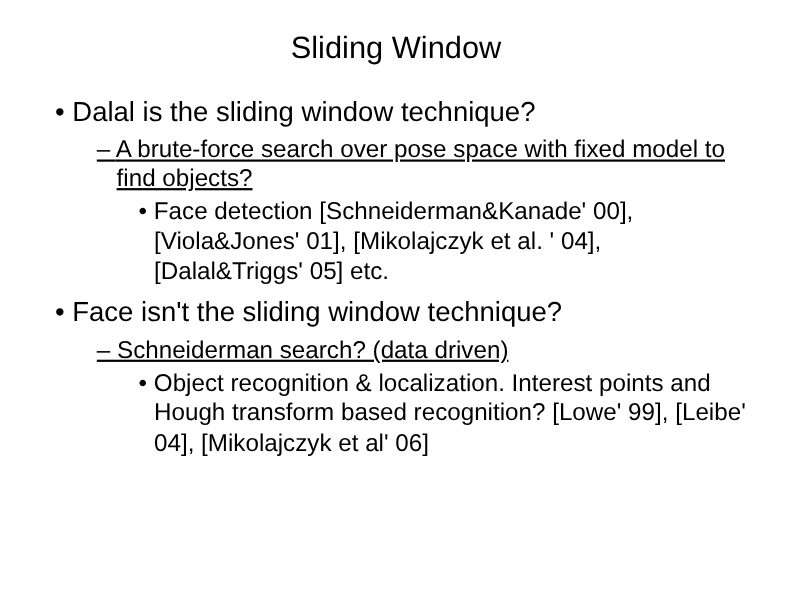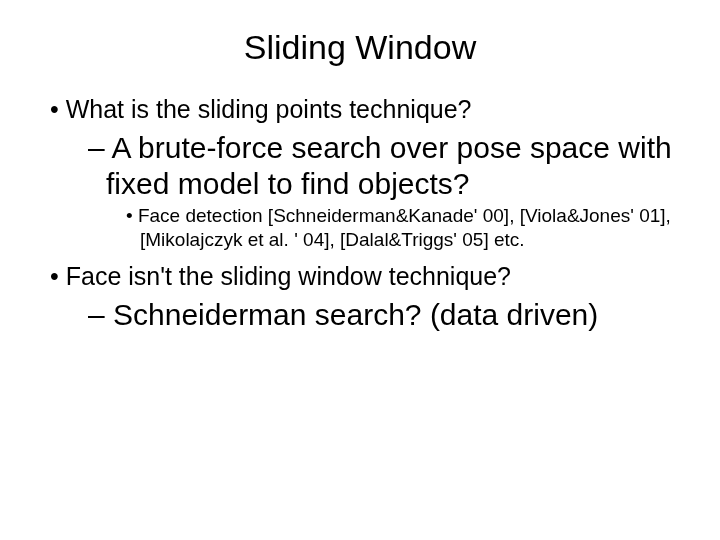--- a/index.html
+++ b/index.html
@@ -10,57 +10,59 @@
       background: white;
       font-family: Arial, Helvetica, sans-serif;
       color: black;
     }
     .slide {
       padding: 20px 40px 20px 40px;
       box-sizing: border-box;
     }
     .title {
       text-align: center;
-      font-size: 34px;
+      font-size: 28px;
       font-weight: normal;
       margin-bottom: 28px;
       margin-top: 8px;
     }
     .l1 {
       font-size: 25px;
       margin-left: 10px;
       margin-bottom: 6px;
       text-indent: -16px;
       padding-left: 16px;
     }
     .l2 {
-      font-size: 30px;
+      font-size: 22px;
       margin-left: 48px;
       text-indent: -18px;
       padding-left: 18px;
       margin-bottom: 2px;
       line-height: 1.2;
+      text-decoration: underline;
     }
     .l3 {
-      font-size: 19px;
+      font-size: 22px;
       margin-left: 86px;
       text-indent: -14px;
       padding-left: 14px;
       margin-bottom: 10px;
       line-height: 1.25;
     }
     .bullet-dot::before { content: "• "; }
     .bullet-dash::before { content: "– "; }
     .bullet-small::before { content: "• "; }
   </style>
 </head>
 <body>
 
 <div class="slide">
   <div class="title">Sliding Window</div>
 
-  <div class="l1 bullet-dot">What is the sliding points technique?</div>
+  <div class="l1 bullet-dot">Dalal is the sliding window technique?</div>
   <div class="l2 bullet-dash">A brute-force search over pose space with fixed model to find objects?</div>
   <div class="l3 bullet-small">Face detection [Schneiderman&amp;Kanade' 00], [Viola&amp;Jones' 01], [Mikolajczyk et al. ' 04], [Dalal&amp;Triggs' 05] etc.</div>
 
   <div class="l1 bullet-dot">Face isn't the sliding window technique?</div>
   <div class="l2 bullet-dash">Schneiderman search? (data driven)</div>
+  <div class="l3 bullet-small">Object recognition &amp; localization. Interest points and Hough transform based recognition? [Lowe' 99], [Leibe' 04], [Mikolajczyk et al' 06]</div>
 </div>
 
 </body></html>

